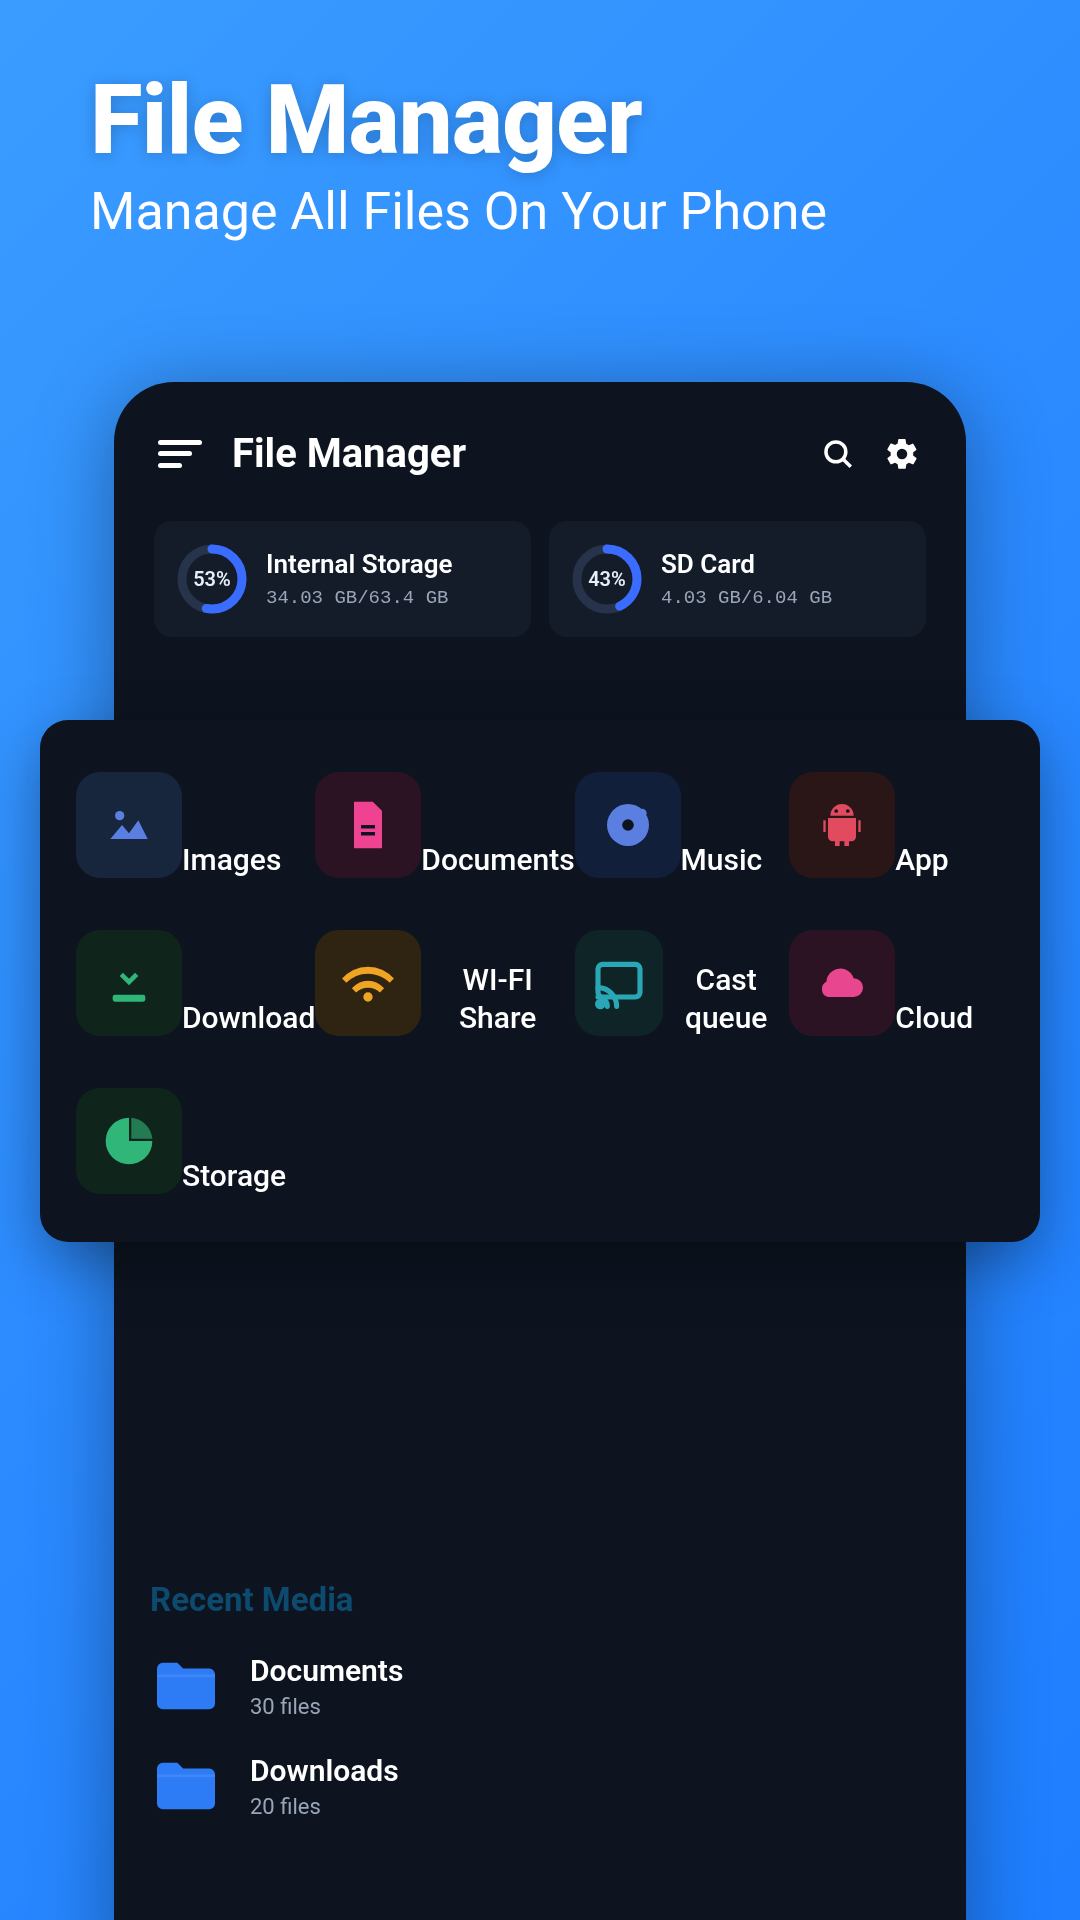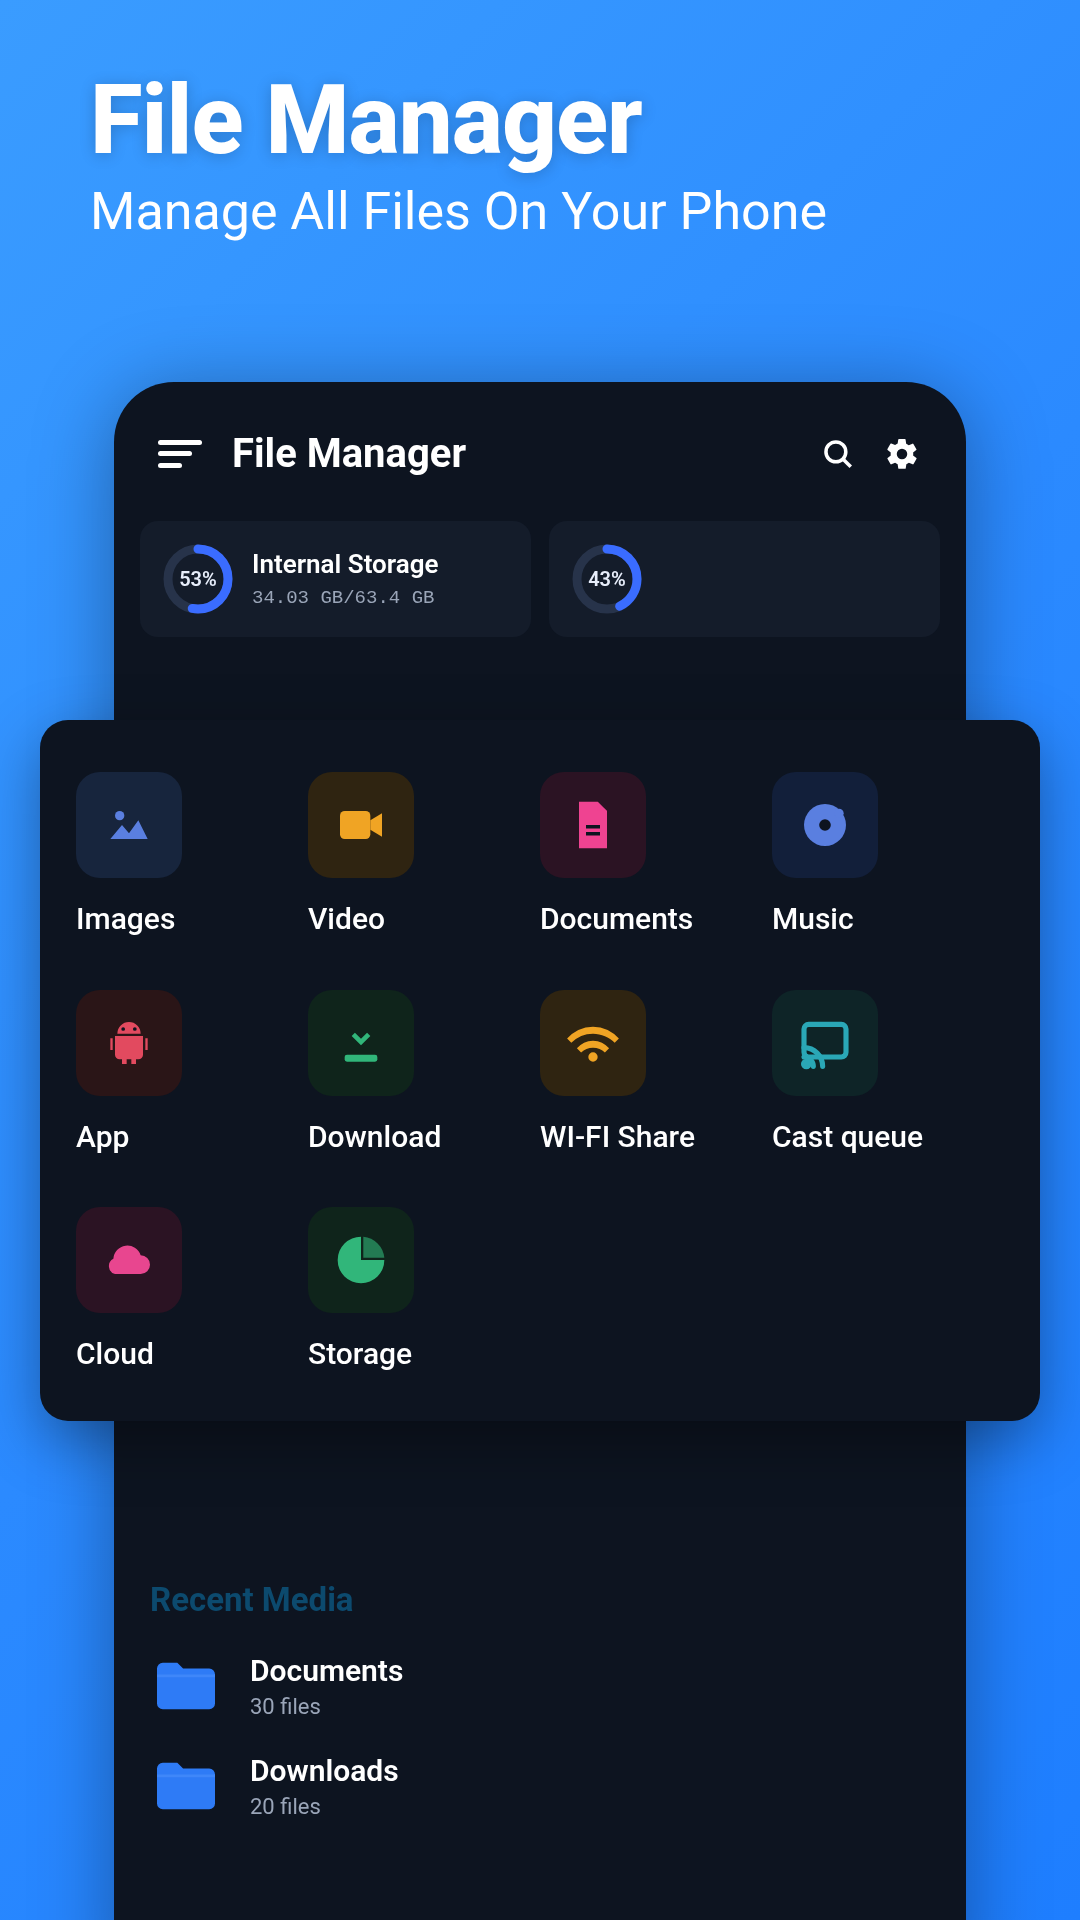--- a/index.html
+++ b/index.html
@@ -57,21 +57,21 @@
   font-size: 40px;
   font-weight: 700;
   color: #fff;
   margin-left: 30px;
   flex: 1;
 }
 .icon-btn { width: 40px; height: 40px; margin-left: 24px; color: #fff; display: flex; align-items: center; justify-content: center; }
 .storage-row {
   display: flex;
   gap: 18px;
-  padding: 14px 26px 26px;
+  padding: 14px 40px 26px;
 }
 .storage-card {
   flex: 1;
   background: #141c2a;
   border-radius: 18px;
   display: flex;
   align-items: center;
   padding: 22px 22px;
 }
 .ring {
@@ -95,22 +95,22 @@
   box-shadow: 0 20px 60px rgba(0,0,0,0.35);
   padding: 52px 36px 48px;
 }
 .grid {
   display: grid;
   grid-template-columns: repeat(4, 1fr);
   gap: 52px 0;
 }
 .tile {
   display: flex;
-  flex-direction: column;
-  align-items: flex-start;
+  flex-direction: row;
+  align-items: flex-end;
 }
 .tile-icon {
   width: 106px; height: 106px;
   border-radius: 24px;
   display: flex; align-items: center; justify-content: center;
 }
 .tile-label {
   color: #fff;
   font-size: 30px;
   font-weight: 500;
@@ -182,43 +182,38 @@
       </div>
     </div>
     <div class="storage-card">
       <div class="ring">
         <svg width="72" height="72">
             <circle cx="36" cy="36" r="30" stroke="#27334a" stroke-width="9" fill="none"></circle>
             <circle id="arc1" cx="36" cy="36" r="30" stroke="#3a6cff" stroke-width="9" fill="none" stroke-linecap="round" stroke-dasharray="81.05309046261665 188.49555921538757"></circle>
           </svg>
         <div class="ring-text">43%</div>
       </div>
+      <div class="storage-info">
+        <div class="storage-name">SD Card</div>
+        <div class="storage-sub">4.03 GB/6.04 GB</div>
+      </div>
     </div>
   </div>
 </div>
 
 <div class="panel">
   <div class="grid" id="grid">
       <div class="tile">
         <div class="tile-icon" style="background: rgb(23, 37, 61);">
           <svg width="56" height="56" viewBox="0 0 24 24" fill="#5a7fe0">
             <path d="M4 18l5-6 3 3.5L16 10l4 8H4z"></path>
             <circle cx="8" cy="8" r="2"></circle>
           </svg>
         </div>
         <div class="tile-label">Images</div>
-      </div>
-      <div class="tile">
-        <div class="tile-icon" style="background: rgb(47, 36, 17);">
-          <svg width="56" height="56" viewBox="0 0 24 24" fill="#f0a424">
-            <rect x="3" y="6" width="13" height="12" rx="2"></rect>
-            <path d="M16 10l5-3v10l-5-3z"></path>
-          </svg>
-        </div>
-        <div class="tile-label">Video</div>
       </div>
       <div class="tile">
         <div class="tile-icon" style="background: rgb(43, 19, 35);">
           <svg width="56" height="56" viewBox="0 0 24 24" fill="#ef4391">
             <path d="M6 2h8l4 4v16H6z"></path>
             <path fill="#0d1420" d="M9 12h6v1.5H9zm0 3h6v1.5H9z"></path>
             <path d="M14 2v4h4z" fill="#ef4391" opacity=".6"></path>
           </svg>
         </div>
         <div class="tile-label">Documents</div>

